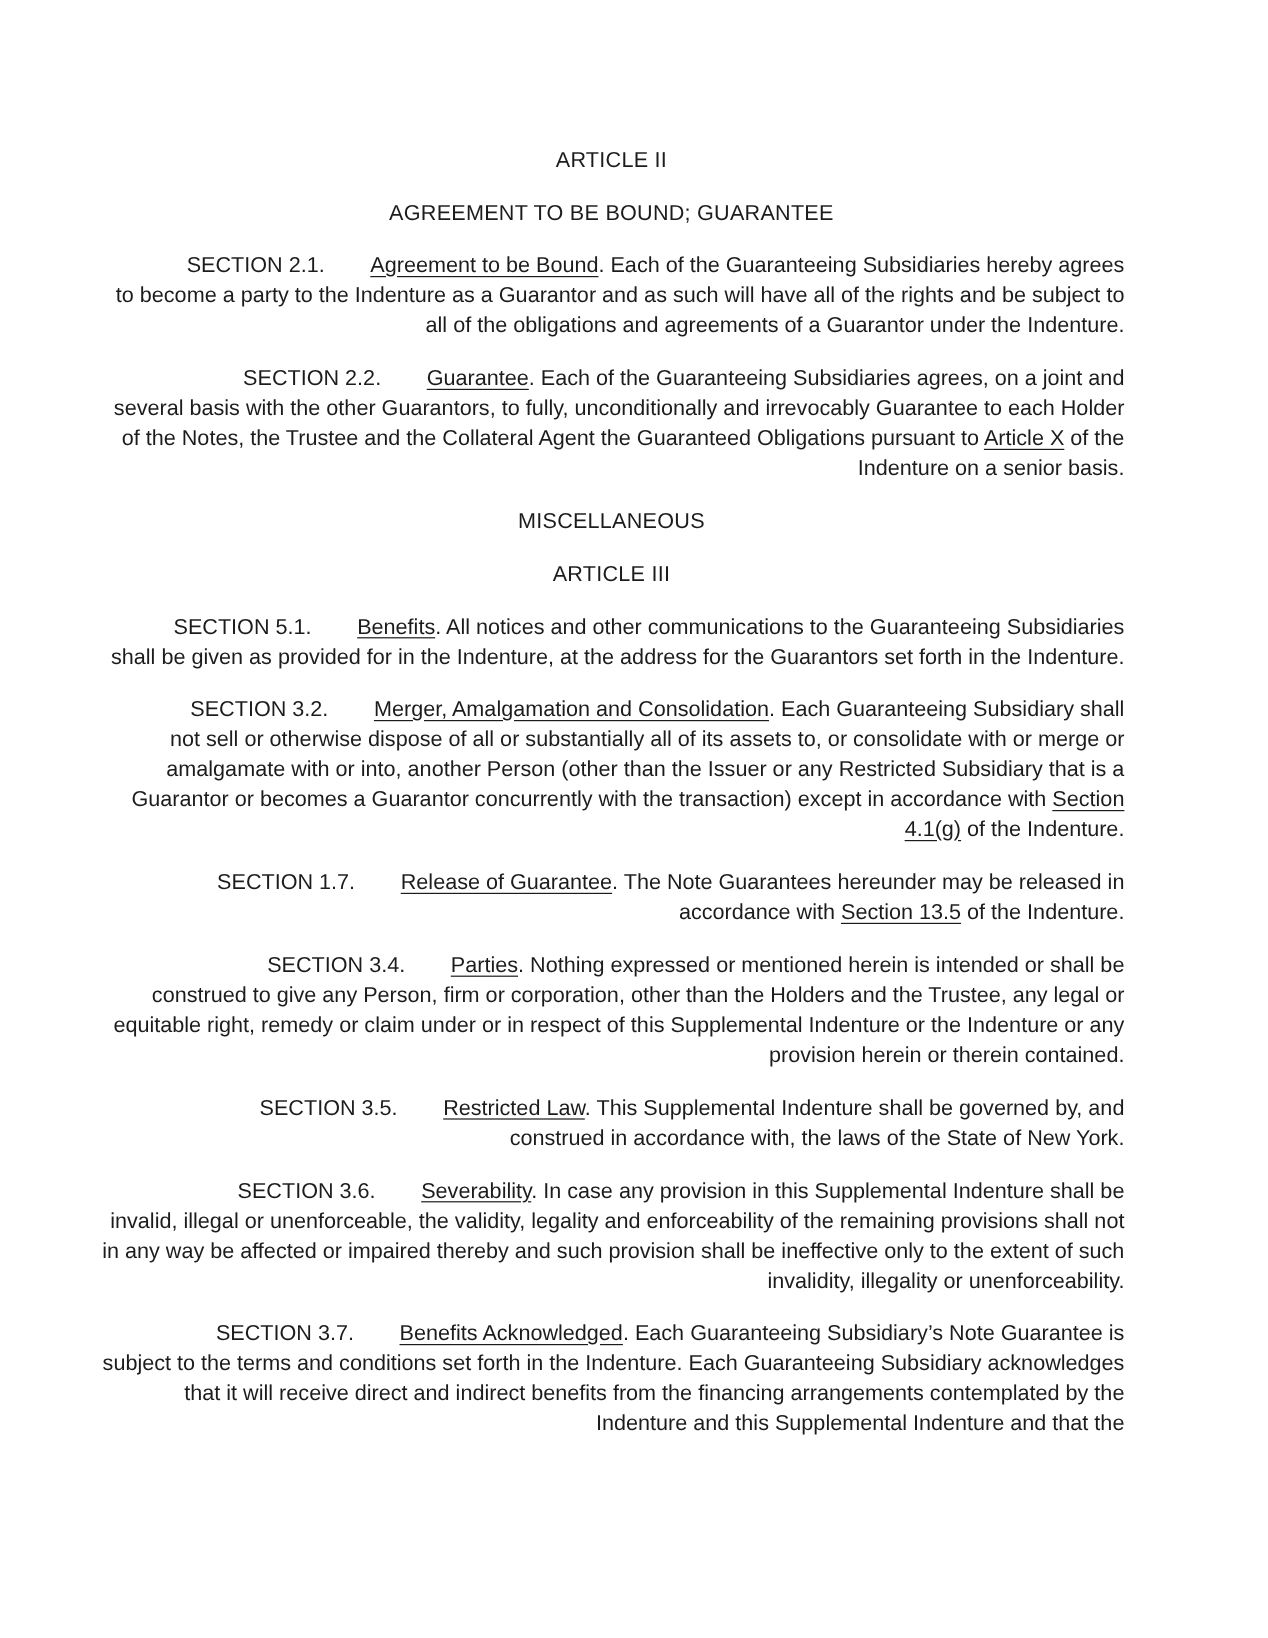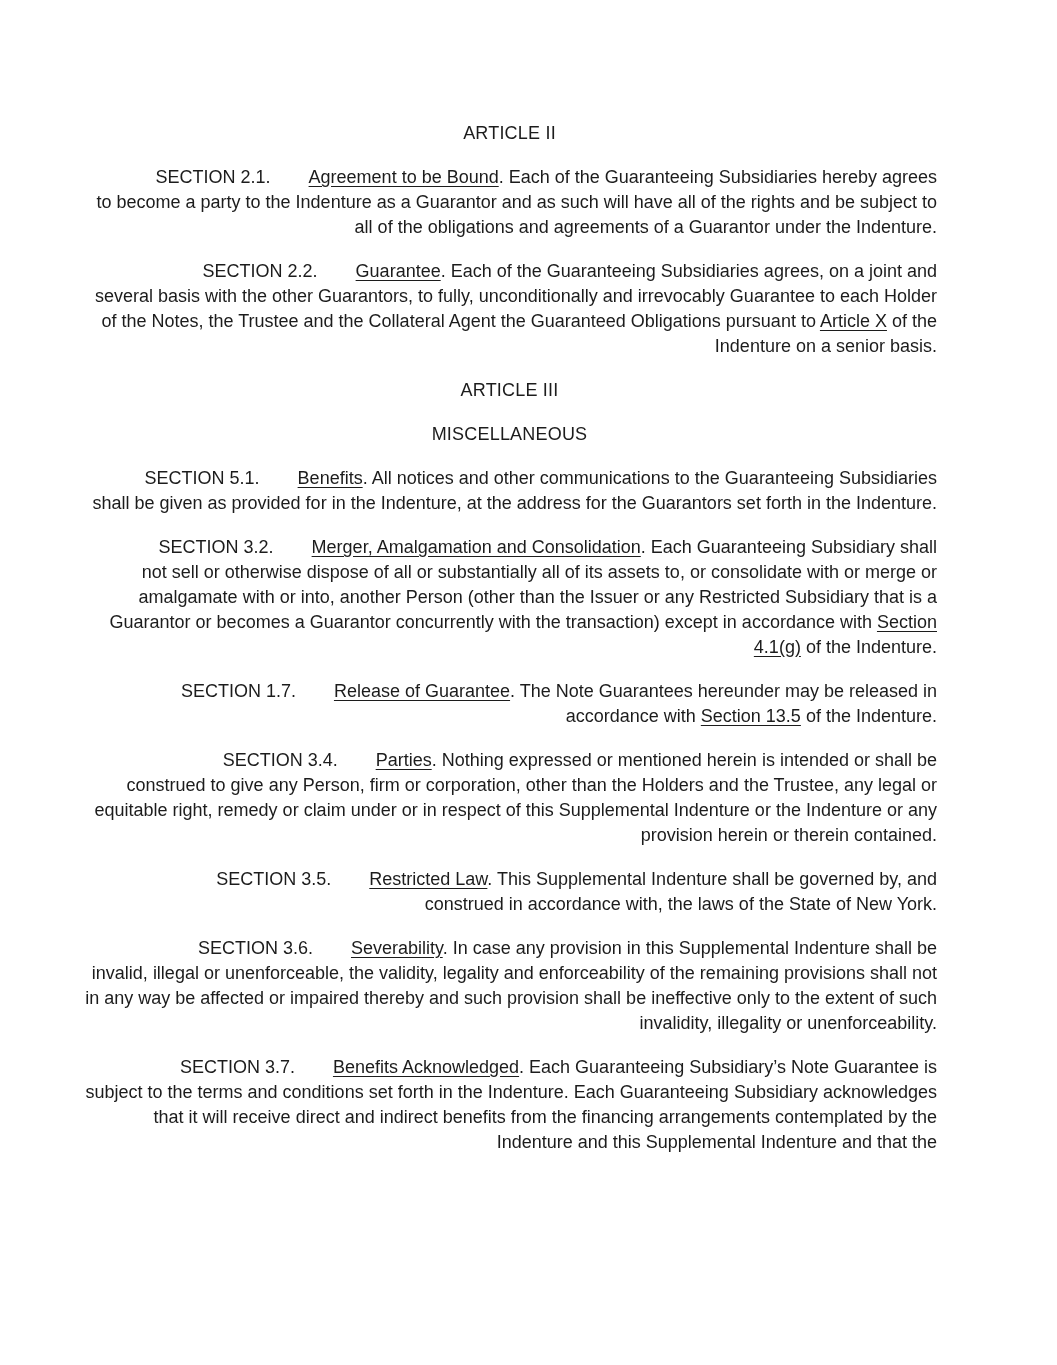--- a/index.html
+++ b/index.html
@@ -37,27 +37,28 @@
     text-align: center;
     margin-top: 52px;
   }
 </style>
 </head>
 <body>
 
 <div class="page">
 
   <div class="heading">ARTICLE II</div>
+  <div class="heading">AGREEMENT TO BE BOUND; GUARANTEE</div>
 
   <p class="para"><span class="sec-label">SECTION 2.1.</span><span class="tab"></span><span class="sec-title">Agreement to be Bound</span><span class="sec-body">. Each of the Guaranteeing Subsidiaries hereby agrees to become a party to the Indenture as a Guarantor and as such will have all of the rights and be subject to all of the obligations and agreements of a Guarantor under the Indenture.</span><span class="sec-ref"></span><span class="sec-body"></span></p>
 
   <p class="para"><span class="sec-label">SECTION 2.2.</span><span class="tab"></span><span class="sec-title">Guarantee</span><span class="sec-body">. Each of the Guaranteeing Subsidiaries agrees, on a joint and several basis with the other Guarantors, to fully, unconditionally and irrevocably Guarantee to each Holder of the Notes, the Trustee and the Collateral Agent the Guaranteed Obligations pursuant to </span><span class="sec-ref">Article X</span><span class="sec-body"> of the Indenture on a senior basis.</span></p>
 
+  <div class="heading">MISCELLANEOUS</div>
   <div class="heading">ARTICLE III</div>
-  <div class="heading">MISCELLANEOUS</div>
 
   <p class="para"><span class="sec-label">SECTION 5.1.</span><span class="tab"></span><span class="sec-title">Benefits</span><span class="sec-body">. All notices and other communications to the Guaranteeing Subsidiaries shall be given as provided for in the Indenture, at the address for the Guarantors set forth in the Indenture.</span><span class="sec-ref"></span><span class="sec-body"></span></p>
 
   <p class="para"><span class="sec-label">SECTION 3.2.</span><span class="tab"></span><span class="sec-title">Merger, Amalgamation and Consolidation</span><span class="sec-body">. Each Guaranteeing Subsidiary shall not sell or otherwise dispose of all or substantially all of its assets to, or consolidate with or merge or amalgamate with or into, another Person (other than the Issuer or any Restricted Subsidiary that is a Guarantor or becomes a Guarantor concurrently with the transaction) except in accordance with </span><span class="sec-ref">Section 4.1(g)</span><span class="sec-body"> of the Indenture.</span></p>
 
   <p class="para"><span class="sec-label">SECTION 1.7.</span><span class="tab"></span><span class="sec-title">Release of Guarantee</span><span class="sec-body">. The Note Guarantees hereunder may be released in accordance with </span><span class="sec-ref">Section 13.5</span><span class="sec-body"> of the Indenture.</span></p>
 
   <p class="para"><span class="sec-label">SECTION 3.4.</span><span class="tab"></span><span class="sec-title">Parties</span><span class="sec-body">. Nothing expressed or mentioned herein is intended or shall be construed to give any Person, firm or corporation, other than the Holders and the Trustee, any legal or equitable right, remedy or claim under or in respect of this Supplemental Indenture or the Indenture or any provision herein or therein contained.</span><span class="sec-ref"></span><span class="sec-body"></span></p>
 
   <p class="para"><span class="sec-label">SECTION 3.5.</span><span class="tab"></span><span class="sec-title">Restricted Law</span><span class="sec-body">. This Supplemental Indenture shall be governed by, and construed in accordance with, the laws of the State of New York.</span><span class="sec-ref"></span><span class="sec-body"></span></p>

